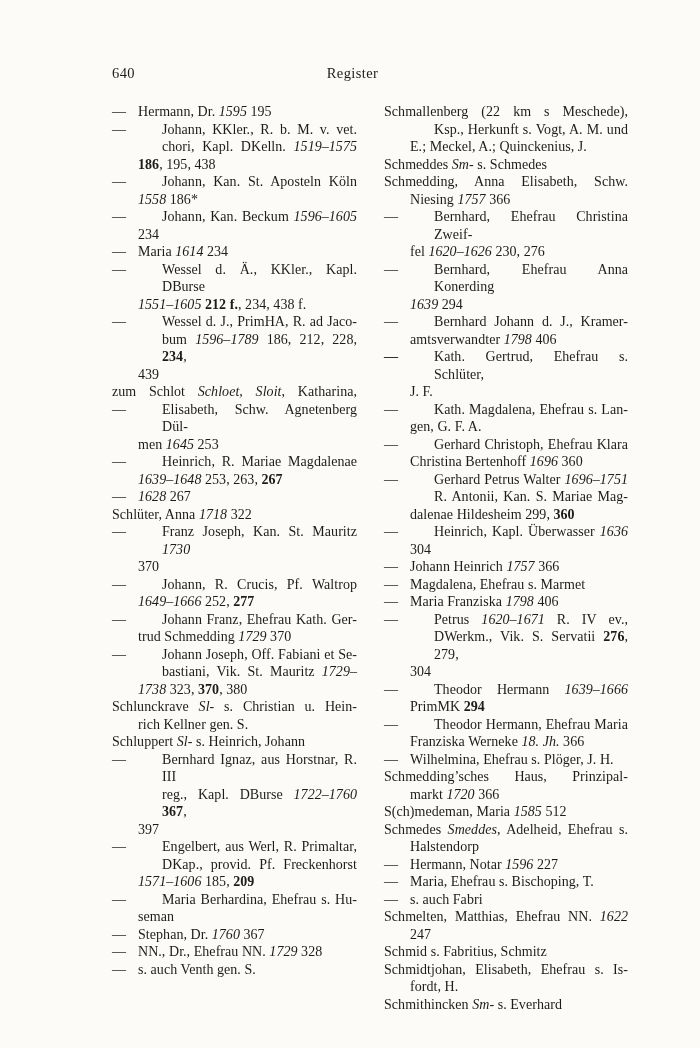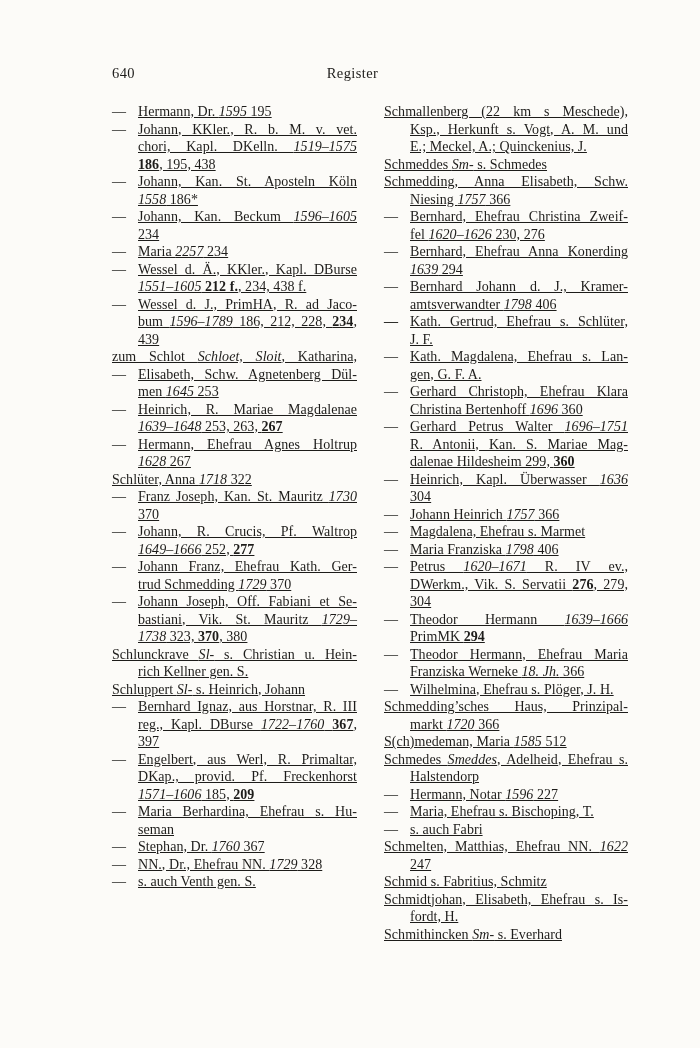--- a/index.html
+++ b/index.html
@@ -9,21 +9,20 @@
     font-family:"Liberation Serif","DejaVu Serif",serif;
     color:#1d1c1a;
     -webkit-font-smoothing:antialiased;
   }
   .page{
     position:relative;
     width:697px;height:1048px;
     box-sizing:border-box;
     padding:64px 104px 0 112px;
     overflow:hidden;
-    text-decoration:underline;
   }
   .pagehead{
     position:relative;
     height:18px;
     font-size:14.5px;
     line-height:18px;
   }
   .pagenum{position:absolute;left:0;top:0;letter-spacing:0.4px;}
   .runtitle{position:absolute;left:0;right:0;top:0;text-align:center;letter-spacing:0.4px;}
   .body{
@@ -32,21 +31,21 @@
     gap:27px;
     font-size:14px;
     line-height:17.5px;
     letter-spacing:0.05px;
   }
   .col{width:245px;flex:0 0 auto;}
   .col.col-r{width:244px;}
   .entry{position:relative;padding-left:26px;}
   .entry .dash{position:absolute;left:0;top:0;}
   .line{text-align:justify;hyphens:none;}
-  .line.jfull{text-align-last:justify;}
+  .line.jfull{text-align-last:justify;margin-left:24px;}
   .line.flush{margin-left:-26px;}
   .it{font-style:italic;}
   .bd{font-weight:bold;}
 </style>
 </head>
 <body>
 
 <div class="page">
   <div class="pagehead">
     <span class="pagenum">640</span>
@@ -69,21 +68,21 @@
           <div class="line jfull"><span>Johann, Kan. St. Aposteln Köln</span></div>
           <div class="line"><span class="it">1558</span><span> 186*</span></div>
         </div>
         <div class="entry dashed">
           <span class="dash">—</span>
           <div class="line jfull"><span>Johann, Kan. Beckum </span><span class="it">1596–1605</span></div>
           <div class="line"><span>234</span></div>
         </div>
         <div class="entry dashed">
           <span class="dash">—</span>
-          <div class="line"><span>Maria </span><span class="it">2257</span><span> 234</span></div>
+          <div class="line"><span>Maria </span><span class="it">1614</span><span> 234</span></div>
         </div>
         <div class="entry dashed">
           <span class="dash">—</span>
           <div class="line jfull"><span>Wessel d. Ä., KKler., Kapl. DBurse</span></div>
           <div class="line"><span class="it">1551–1605</span><span> </span><span class="bd">212 f.</span><span>, 234, 438 f.</span></div>
         </div>
         <div class="entry dashed">
           <span class="dash">—</span>
           <div class="line jfull"><span>Wessel d. J., PrimHA, R. ad Jaco-</span></div>
           <div class="line jfull"><span>bum </span><span class="it">1596–1789</span><span> 186, 212, 228, </span><span class="bd">234</span><span>,</span></div>
@@ -97,21 +96,20 @@
           <div class="line jfull"><span>Elisabeth, Schw. Agnetenberg Dül-</span></div>
           <div class="line"><span>men </span><span class="it">1645</span><span> 253</span></div>
         </div>
         <div class="entry dashed">
           <span class="dash">—</span>
           <div class="line jfull"><span>Heinrich, R. Mariae Magdalenae</span></div>
           <div class="line"><span class="it">1639–1648</span><span> 253, 263, </span><span class="bd">267</span></div>
         </div>
         <div class="entry dashed">
           <span class="dash">—</span>
-          <div class="line jfull"><span>Hermann, Ehefrau Agnes Holtrup</span></div>
           <div class="line"><span class="it">1628</span><span> 267</span></div>
         </div>
         <div class="entry hw">
           <div class="line flush"><span>Schlüter, Anna </span><span class="it">1718</span><span> 322</span></div>
         </div>
         <div class="entry dashed">
           <span class="dash">—</span>
           <div class="line jfull"><span>Franz Joseph, Kan. St. Mauritz </span><span class="it">1730</span></div>
           <div class="line"><span>370</span></div>
         </div>

